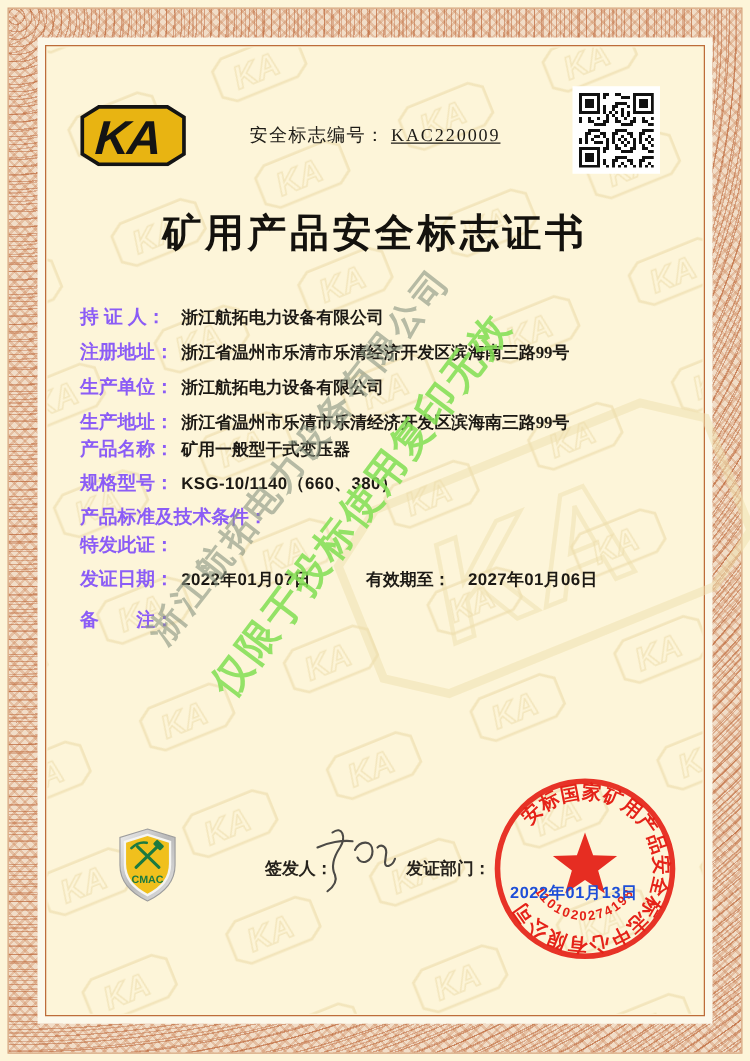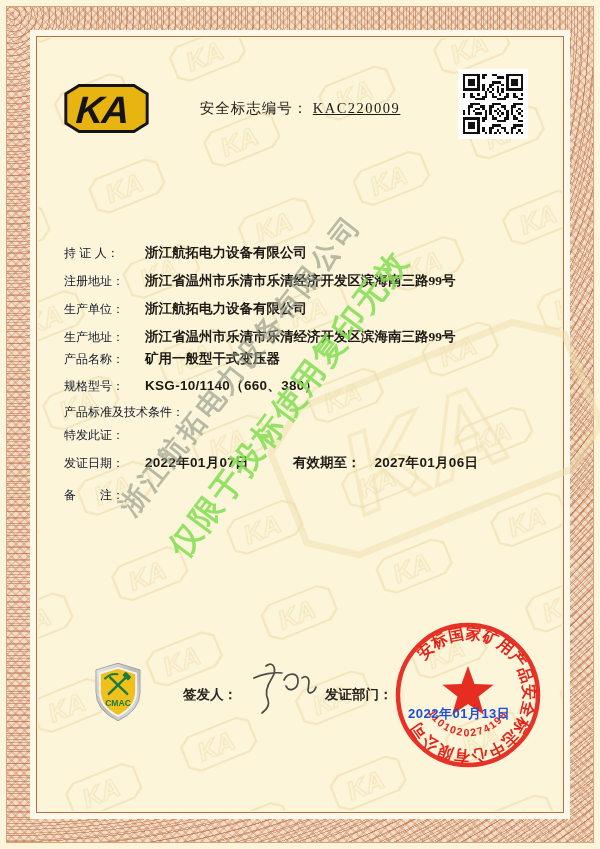--- a/index.html
+++ b/index.html
@@ -35,22 +35,22 @@
 
   .title{
     position:absolute; left:0; top:166px; width:100%; text-align:center;
     font-size:31px; font-weight:bold; letter-spacing:3px; color:#14120e;
     font-family:"Liberation Serif", serif;
   }
 
   .fields{ position:absolute; left:64px; top:0; width:478px;}
   .frow{ position:absolute; display:flex; align-items:baseline; white-space:nowrap;}
   .flabel{
-    font-family:"Liberation Sans", sans-serif; font-weight:normal;
-    font-size:12px; color:#0f172a; min-width:81px; flex:0 0 auto;
+    font-family:"Liberation Sans", sans-serif; font-weight:bold;
+    font-size:15px; color:#8b5cf6; min-width:81px; flex:0 0 auto;
   }
   .flabel.wide{ min-width:0; margin-right:28px;}
   .fvalue{
     font-family:"Liberation Serif", serif; font-weight:bold;
     font-size:13.5px; color:#1c1914;
   }
   .fvalue.latin{ font-family:"Liberation Sans", sans-serif; letter-spacing:.3px;}
   .flabel2{ font-family:Liberation Sans, sans-serif; font-weight:bold; font-size:13.5px; margin-left:44px; margin-right:14px;}
 
   .statement{
@@ -58,21 +58,21 @@
     font-size:13.4px; font-weight:bold; line-height:19.6px;
     text-align:justify; text-indent:2em; color:#1c1914;
     font-family:"Liberation Serif", serif;
   }
 
   .cmac{ position:absolute; left:90px; top:662px;}
   .signer-label,.dept-label{
     position:absolute; font-family:"Liberation Sans", sans-serif;
     font-weight:bold; font-size:13.5px; color:#26221c; top:686px;
   }
-  .signer-label{ left:183px;}
+  .signer-label{ left:212px;}
   .dept-label{ left:325px;}
   .signature{ position:absolute; left:248px; top:656px;}
 
   .seal{ position:absolute; left:393px; top:620px; z-index:5;}
   .seal-date{
     position:absolute; left:408px; top:705px; z-index:6;
     font-family:"Liberation Sans", sans-serif; font-weight:bold;
     font-size:13px; color:#1d4ed8; letter-spacing:.5px;
   }
 
@@ -304,20 +304,21 @@
             <rect x="13" y="24" width="1" height="1"></rect>
             <rect x="15" y="24" width="1" height="1"></rect>
             <rect x="18" y="24" width="1" height="1"></rect>
             <rect x="20" y="24" width="1" height="1"></rect>
             <rect x="22" y="24" width="1" height="1"></rect>
             <rect x="24" y="24" width="1" height="1"></rect>
           </g>
       </svg>
     </div>
 
+    <div class="title">矿用产品安全标志证书</div>
 
     <div class="fields">
       <div class="frow" style="top:244px">
         <span class="flabel">持 证 人：</span>
         <span class="fvalue">浙江航拓电力设备有限公司</span>
       </div>
       <div class="frow" style="top:272px">
         <span class="flabel">注册地址：</span>
         <span class="fvalue">浙江省温州市乐清市乐清经济开发区滨海南三路99号</span>
       </div>

